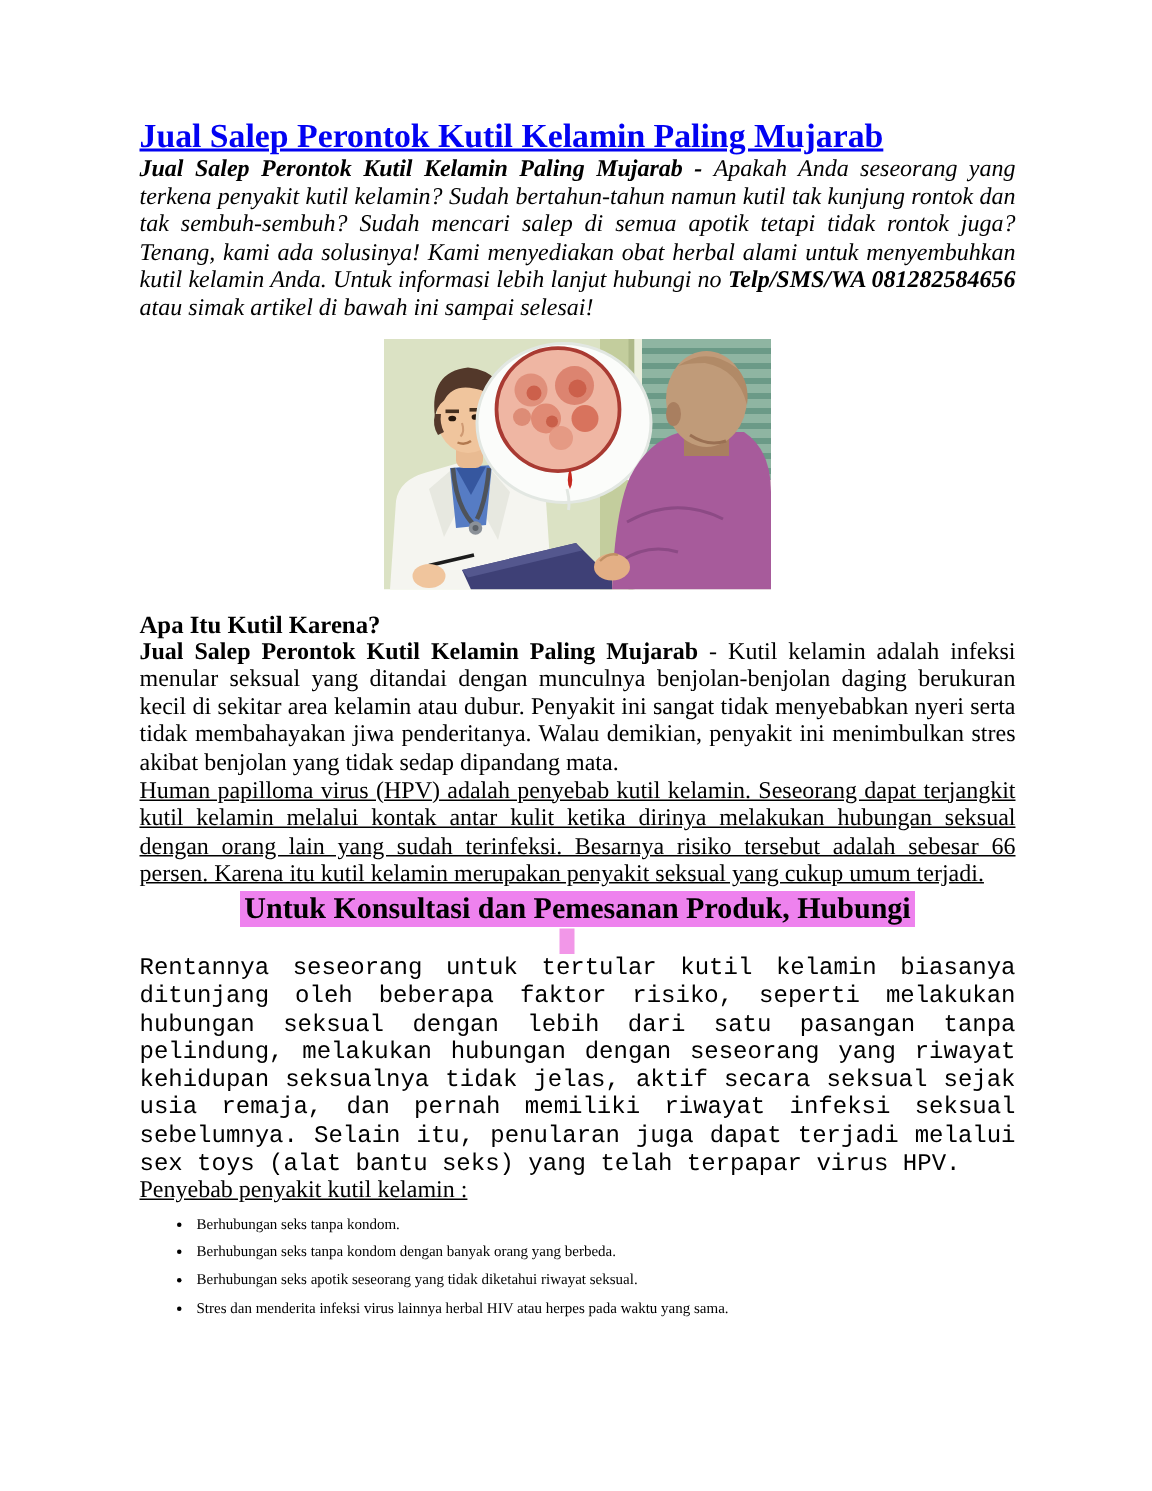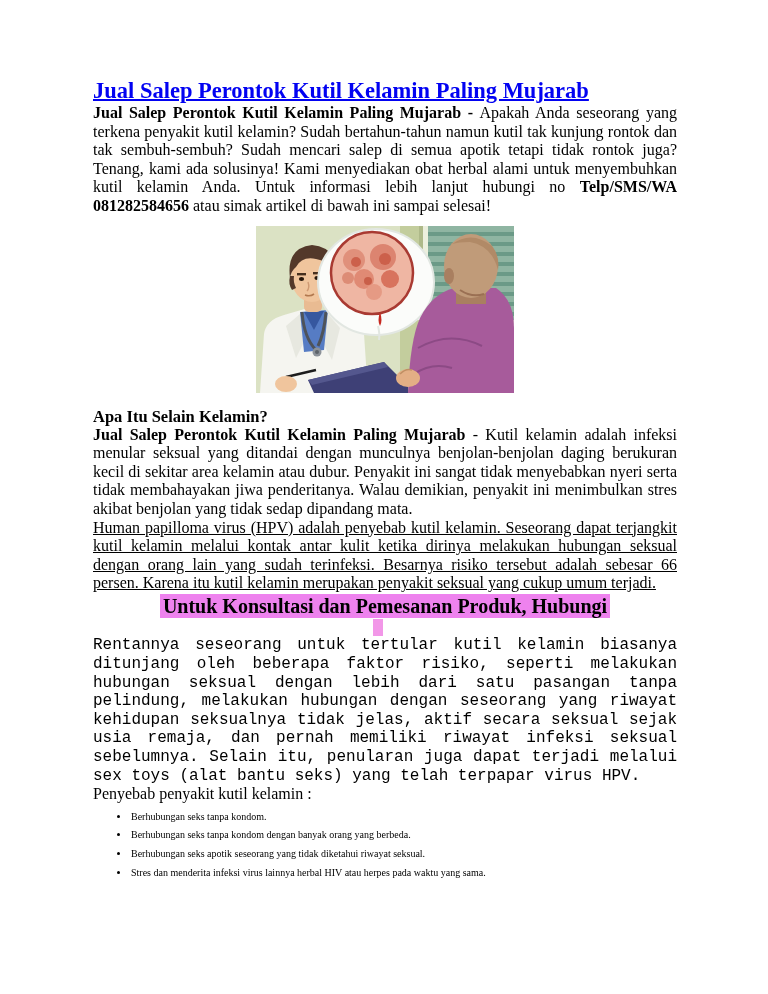--- a/index.html
+++ b/index.html
@@ -26,21 +26,21 @@
     color:var(--title-blue);
     text-decoration:underline;
     text-decoration-thickness:2px;
     cursor:pointer;
   }
   p.body-par{
     margin:0;
     font-size:16px;line-height:18.6px;
     text-align:justify;
   }
-  .p-intro{margin-top:16px;}
+  .p-intro{margin-top:16px;font-style:italic;}
   b.lead{font-weight:bold;}
   .figure-wrap{
     width:258px;height:167px;
     margin:10px auto 0;
   }
   .figure-wrap svg{display:block;width:258px;height:167px;}
   h2.section-h{
     margin:14px 0 0;
     font-size:16.5px;font-weight:bold;line-height:19px;
   }
@@ -55,21 +55,21 @@
     background:var(--highlight-pink);
     padding:1px 3px;
   }
   .caret-mark{
     width:10px;height:17px;
     background:var(--caret-pink);
     margin:1px auto 0;
     position:relative;left:-7px;
   }
   .p-risk{margin-top:1px;font-family:Liberation Mono, monospace;}
-  .p-causes-lead{margin-top:0;text-align:left;}
+  .p-causes-lead{margin-top:0;text-align:left;text-decoration:underline;}
   ul.cause-list{
     margin:4px 0 0;
     padding-left:37px;
   }
   ul.cause-list li{
     font-size:10px;line-height:18.6px;
     text-align:justify;
     padding-left:1px;
   }
 </style>
@@ -179,21 +179,21 @@
         <polygon points="52,154 128,136 152,160 152,167 58,167" fill="#3e4076"></polygon>
         <polygon points="52,154 128,136 132,141 56,159" fill="#54578e"></polygon>
         <line x1="30" y1="151" x2="60" y2="144" stroke="#1c1c1c" stroke-width="2.4"></line>
         <ellipse cx="30" cy="158" rx="11" ry="8" fill="#f0c59d"></ellipse>
         <ellipse cx="152" cy="152" rx="12" ry="9" fill="#e3af85"></ellipse>
         <path d="M144,148 q6,-6 12,-4" stroke="#c08f63" stroke-width="1.5" fill="none"></path>
       </g>
     </svg>
   </div>
 
-  <h2 class="section-h">Apa Itu Selain Kelamin?</h2>
+  <h2 class="section-h">Apa Itu Kutil Karena?</h2>
 
   <p class="body-par p-about"><b class="lead">Jual Salep Perontok Kutil Kelamin Paling Mujarab</b><span> - Kutil kelamin adalah infeksi menular seksual yang ditandai dengan munculnya benjolan-benjolan daging berukuran kecil di sekitar area kelamin atau dubur. Penyakit ini sangat tidak menyebabkan nyeri serta tidak membahayakan jiwa penderitanya. Walau demikian, penyakit ini menimbulkan stres akibat benjolan yang tidak sedap dipandang mata.</span></p>
 
   <p class="body-par p-hpv">Human papilloma virus (HPV) adalah penyebab kutil kelamin. Seseorang dapat terjangkit kutil kelamin melalui kontak antar kulit ketika dirinya melakukan hubungan seksual dengan orang lain yang sudah terinfeksi. Besarnya risiko tersebut adalah sebesar 66 persen. Karena itu kutil kelamin merupakan penyakit seksual yang cukup umum terjadi.</p>
 
   <div class="promo">
     <span class="hl">Untuk Konsultasi dan Pemesanan Produk, Hubungi</span><br>
   </div>
   <div class="caret-mark"></div>
 

